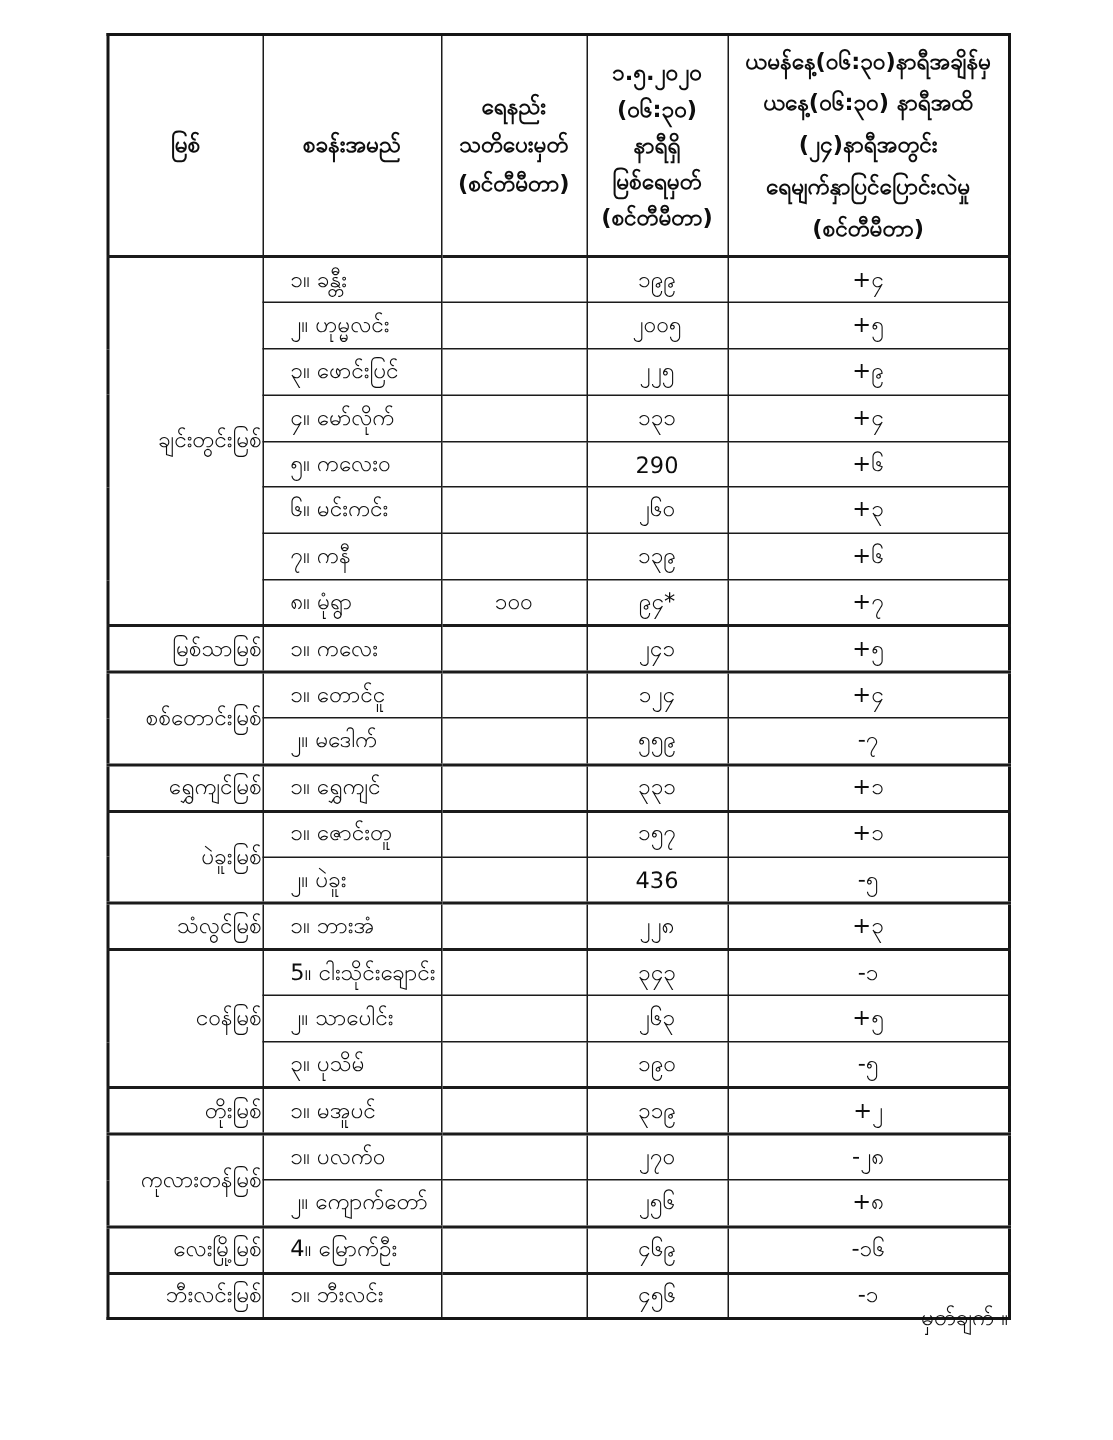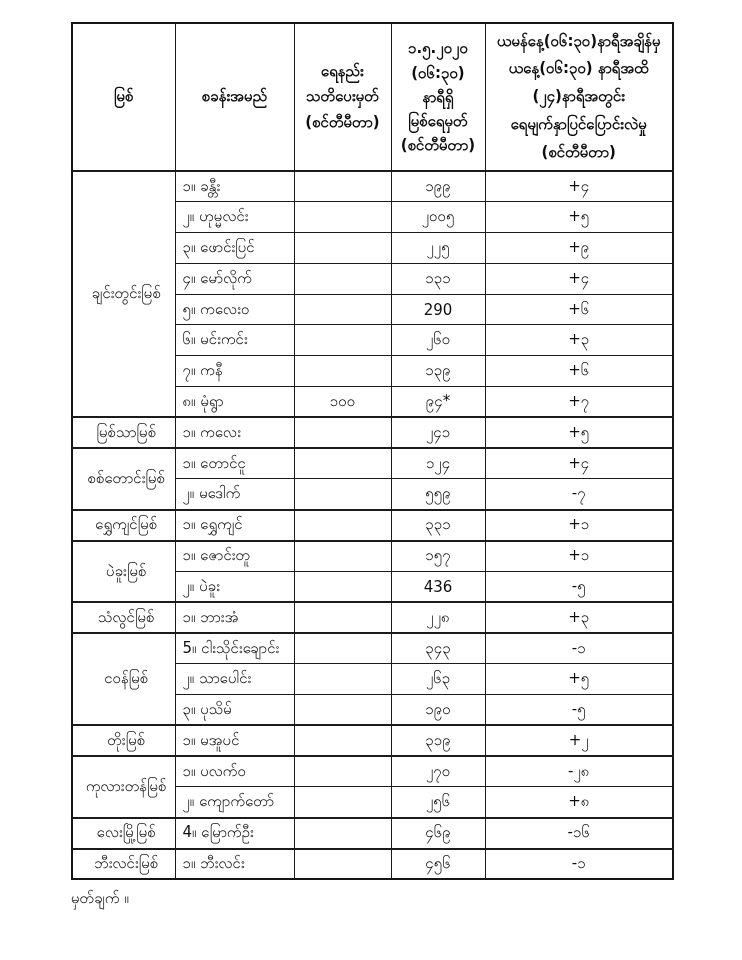--- a/index.html
+++ b/index.html
@@ -33,28 +33,28 @@
   th {
     font-weight: bold;
     text-align: center;
     white-space: pre-line;
     line-height: 1.7;
     padding: 2px 3px;
   }
   th.hdr-change { font-size: 13.5px; line-height: 1.85; }
   th.hdr-level  { line-height: 1.62; }
 
-  td.river-cell   { text-align: center; padding-left: 5px;  line-height: 1.3; }
-  td.station-cell { text-align: left; padding-left: 7px;  }
+  td.river-cell   { text-align: right; padding-left: 5px;  line-height: 1.3; }
+  td.station-cell { text-align: left; padding-left: 18px;  }
   td.warning-level-cell, td.water-level-cell, td.change-cell { text-align: center; }
 
   .footer-note {
     position: absolute;
-    left: 71px; top: 888px; width: 601px;
-    display: flex; justify-content: flex-start; gap: 24px;
+    left: 71px; top: 868px; width: 601px;
+    display: flex; justify-content: flex-end; gap: 24px;
     font-size: 15px; line-height: 1.4;
     white-space: nowrap;
   }
 </style>
 </head>
 <body>
 
 <div class="page">
 
   <div class="report-table-wrap">

